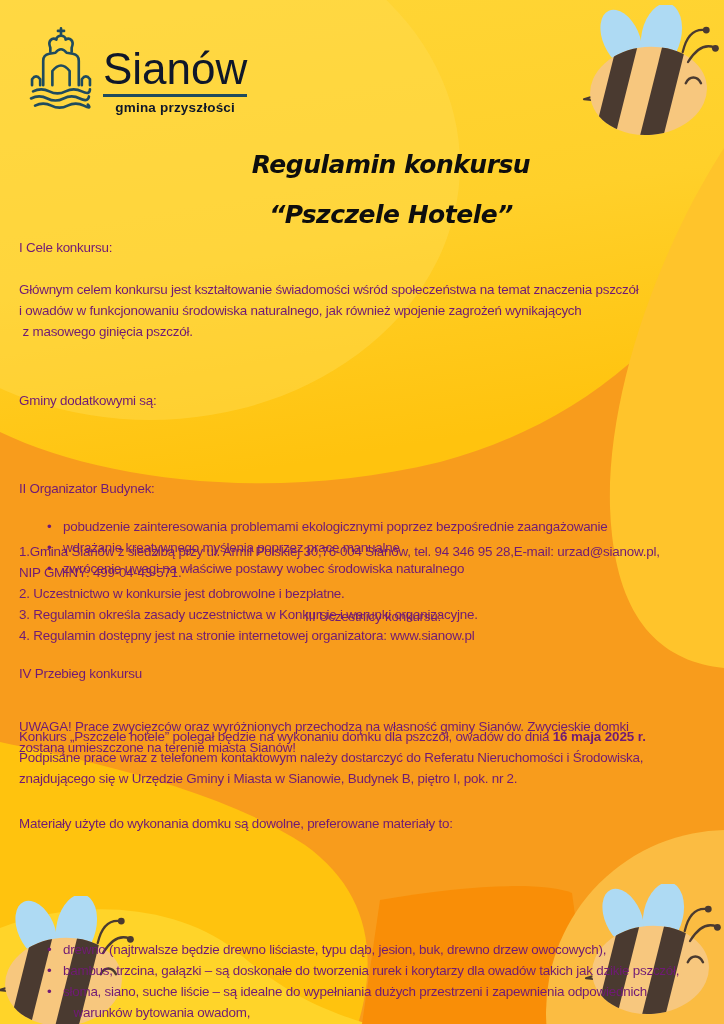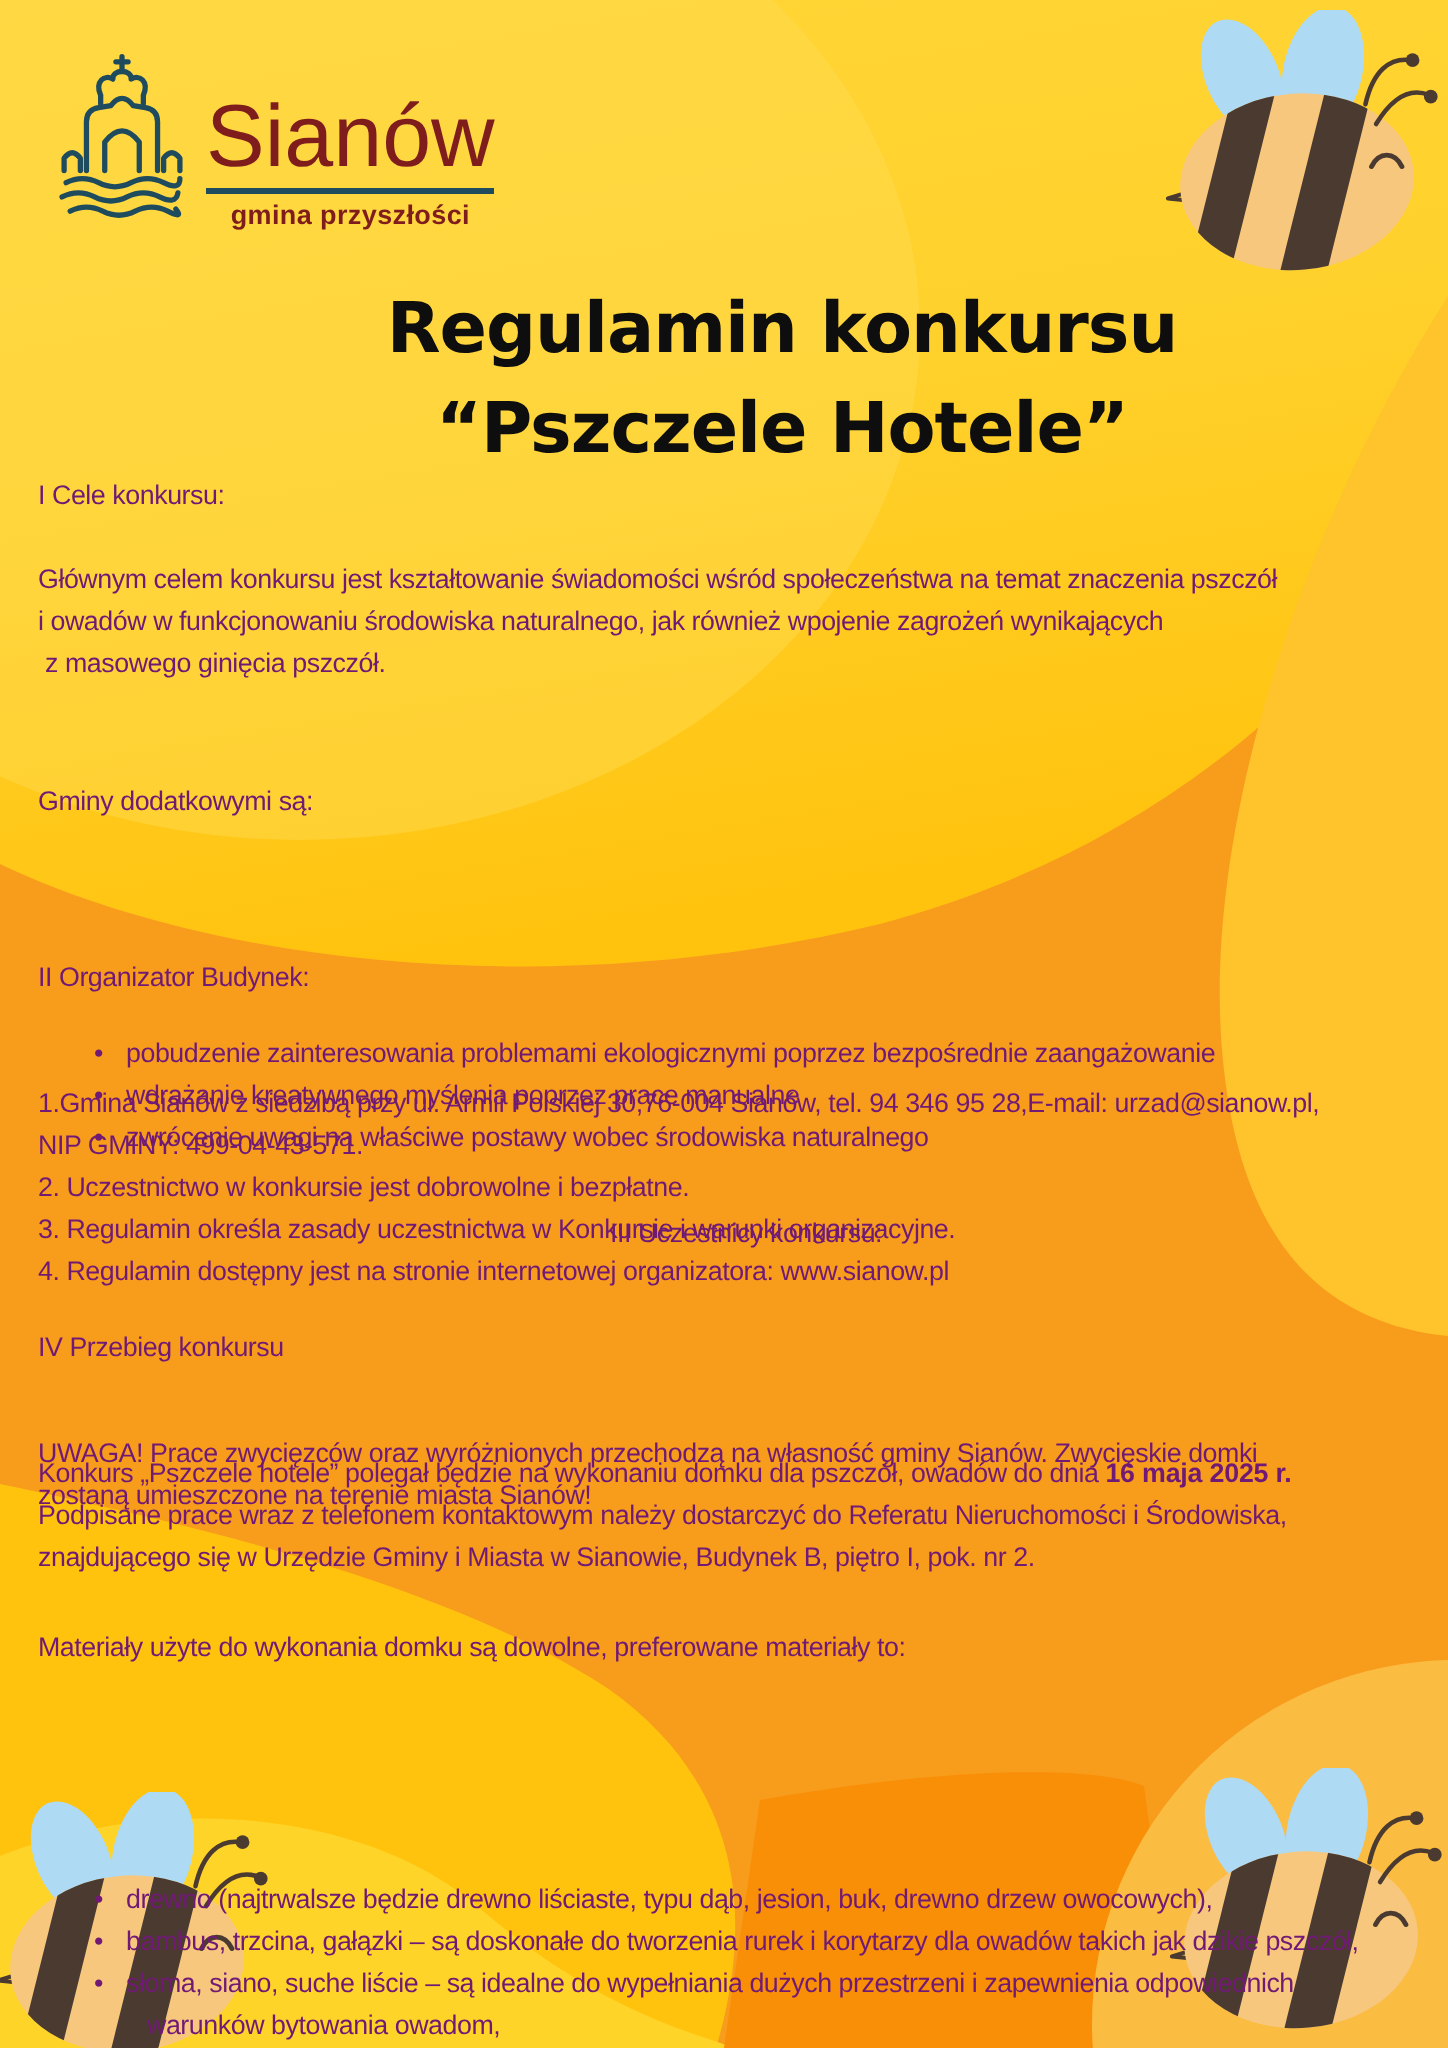--- a/index.html
+++ b/index.html
@@ -11,32 +11,32 @@
   
   svg.bg{position:absolute;left:0;top:0;z-index:0;}
   
   .bee{position:absolute;z-index:1;width:152px;height:133px;}
   .bee-top-right{left:571px;top:5px;}
   .bee-bottom-left{left:-14px;top:896px;}
   .bee-bottom-right{left:573px;top:884px;}
   
   .logo{position:absolute;left:29px;top:25px;display:flex;align-items:flex-start;z-index:2;}
   .logo-icon{width:64px;height:86px;flex:0 0 auto;}
-  .logo-textcol{margin-left:10px;margin-top:22px;color:#7f1d1d;}
+  .logo-textcol{margin-left:10px;margin-top:22px;color:#0f172a;}
   .logo-name{
     font-size:44px;line-height:1;font-weight:400;letter-spacing:0px;
     border-bottom:3px solid #1F4B5E;padding-bottom:3px;display:inline-block;
   }
   .logo-tagline{font-size:13.5px;font-weight:700;text-align:center;margin-top:3px;letter-spacing:0.2px;}
   
   .title{
     position:absolute;top:140px;left:0;width:724px;box-sizing:border-box;padding-left:58px;
     text-align:center;z-index:2;
     font-family:"DejaVu Sans","Liberation Sans",sans-serif;
-    font-weight:700;font-size:35px;line-height:50px;letter-spacing:-0.5px;color:#0E0E0E;
+    font-weight:700;font-size:25px;line-height:50px;letter-spacing:-0.5px;color:#0E0E0E;font-style:italic;
   }
   
   .text-block{
     position:absolute;left:19px;width:708px;z-index:2;
     color:#701a75;font-size:13.4px;line-height:21px;letter-spacing:-0.22px;
     white-space:pre;
   }
   .text-block b{font-weight:700;letter-spacing:-0.1px;}
   .bullets{padding-left:44px;}
   .bullet{position:relative;white-space:pre;}

